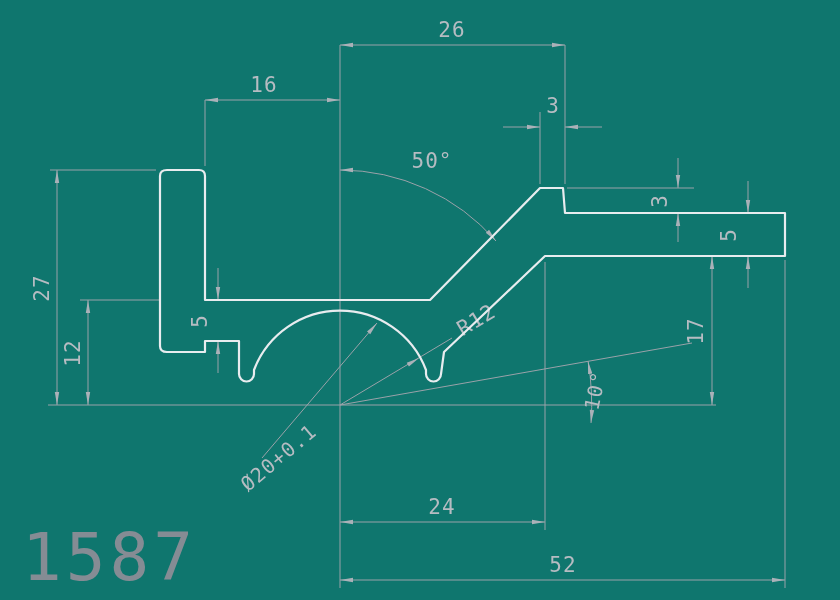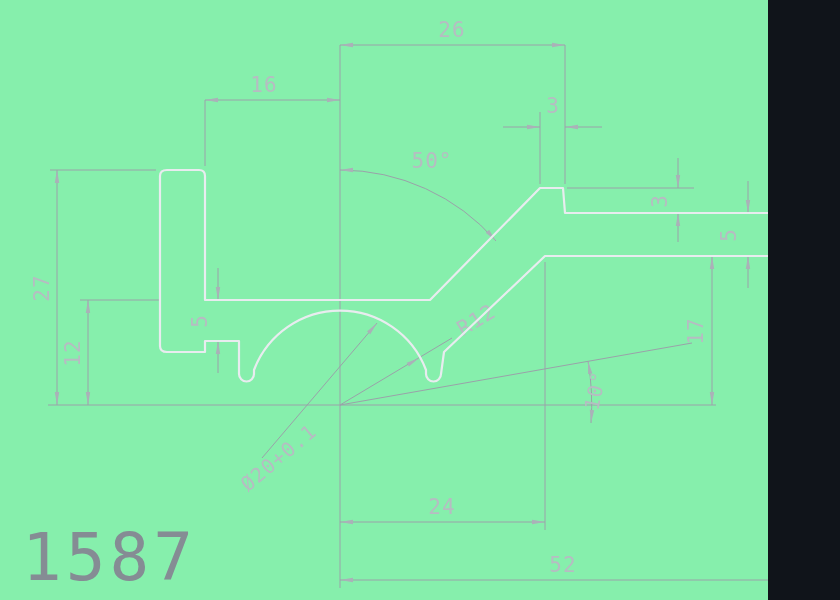--- a/index.html
+++ b/index.html
@@ -1,16 +1,16 @@
 <!DOCTYPE html>
 <html><head>
 <meta charset="utf-8">
 <style>
   html,body{margin:0;padding:0;background:#10141a;}
-  .stage{width:768px;height:600px;background:#86efac;position:relative;overflow:hidden;}
+  .stage{width:840px;height:600px;background:#0f766e;position:relative;overflow:hidden;}
   svg{display:block;}
   .profile{stroke:#e8ecef;stroke-width:2.2;fill:none;stroke-linejoin:round;stroke-linecap:round;}
   .dim-line{stroke:#9aa2a9;stroke-width:1;fill:none;}
   .dim-arrow{fill:#aab1b8;stroke:none;}
   text.dim{fill:#b6bcc2;font-family:"DejaVu Sans Mono","Liberation Mono",monospace;font-size:21px;letter-spacing:1px;}
   text.dim-small{font-size:20px;}
   text.part-no{fill:#858c94;font-family:"DejaVu Sans Mono","Liberation Mono",monospace;font-size:66px;letter-spacing:4px;}
 </style>
 </head>
 <body>

